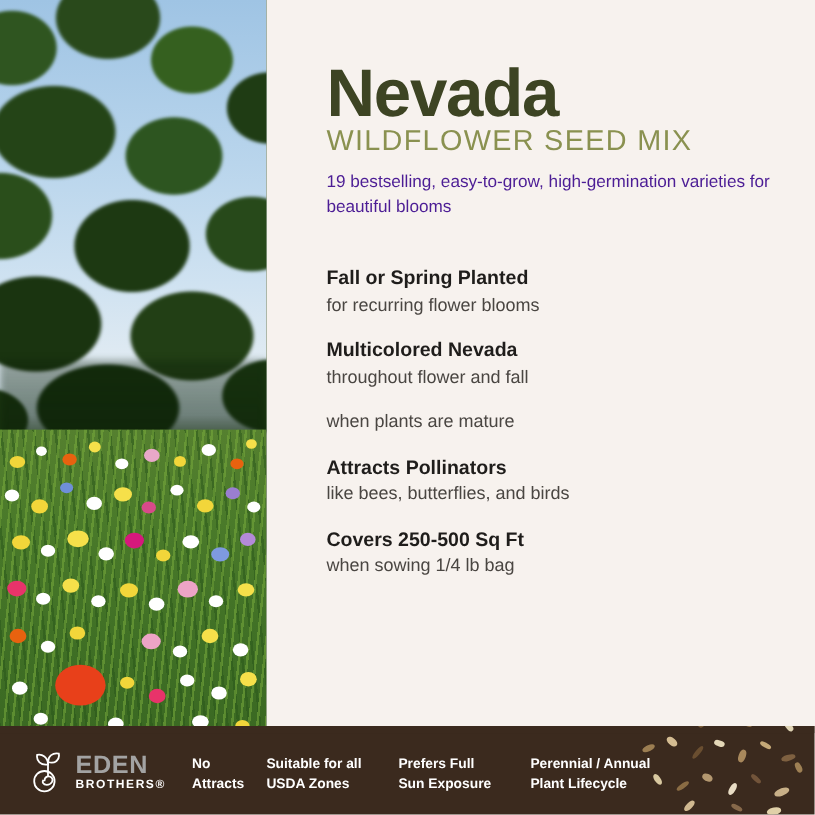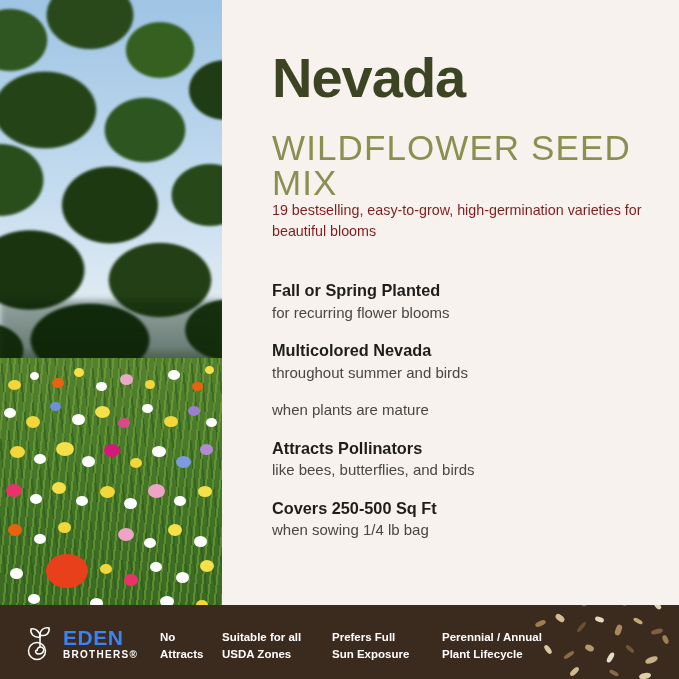--- a/index.html
+++ b/index.html
@@ -41,30 +41,30 @@
       repeating-linear-gradient(84deg,rgba(40,85,25,.5) 0 2px,transparent 2px 9px);}
   .fl{position:absolute;border-radius:50%;filter:blur(.5px);}
   .seedpile{position:absolute;right:0;bottom:0;width:150px;height:118px;overflow:hidden;}
   .sd{position:absolute;border-radius:45%;}
 
   
   .footer{position:absolute;left:0;bottom:0;width:679px;height:74px;background:#3B2A1E;overflow:hidden;}
   .torn{position:absolute;left:0;top:-14px;width:679px;height:20px;}
   .logo{position:absolute;left:24px;top:20px;display:flex;align-items:center;gap:7px;}
   .logo-txt{display:flex;flex-direction:column;line-height:1;}
-  .logo-eden{color:#3b82f6;font-size:21px;font-weight:bold;letter-spacing:.5px;}
+  .logo-eden{color:#a3a3a3;font-size:21px;font-weight:bold;letter-spacing:.5px;}
   .logo-bro{color:#fff;font-size:10px;font-weight:bold;letter-spacing:1.3px;margin-top:2px;}
   .badges{position:absolute;left:160px;top:24px;display:flex;gap:0;}
   .badge{color:#fff;font-size:11.5px;font-weight:bold;line-height:1.45;white-space:pre-line;}
 
   
   .content{position:absolute;left:272px;top:16px;width:400px;}
   .title{margin-top:34px;font-size:56px;font-weight:bold;color:#3D4423;line-height:1;letter-spacing:-1px;}
-  .subtitle{margin-top:24px;font-size:35px;color:#8A9150;letter-spacing:1.1px;line-height:1;}
-  .desc{font-size:14.3px;color:#7f1d1d;line-height:1.45;}
+  .subtitle{margin-top:0;font-size:24px;color:#8A9150;letter-spacing:1.1px;line-height:1;}
+  .desc{margin-top:12px;font-size:14.3px;color:#4c1d95;line-height:1.45;}
   .features{margin-top:39px;}
   .feature{margin-bottom:18px;}
   .f-head{font-size:16.3px;font-weight:bold;color:#1F1D1B;line-height:1.25;}
   .f-sub{font-size:15px;color:#4A4642;line-height:1.3;margin-top:2px;}
 </style>
 </head>
 <body>
 
 <div class="card">
 
@@ -139,21 +139,21 @@
     <div class="title">Nevada</div>
     <div class="subtitle">WILDFLOWER SEED MIX</div>
     <div class="desc">19 bestselling, easy-to-grow, high-germination varieties for beautiful blooms</div>
     <div class="features" id="feature-list">
         <div class="feature">
           <div class="f-head">Fall or Spring Planted</div>
           <div class="f-sub">for recurring flower blooms</div>
         </div>
         <div class="feature">
           <div class="f-head">Multicolored Nevada</div>
-          <div class="f-sub">throughout summer and birds</div>
+          <div class="f-sub">throughout flower and fall</div>
         </div>
         <div class="feature">
           <div class="f-sub">when plants are mature</div>
         </div>
         <div class="feature">
           <div class="f-head">Attracts Pollinators</div>
           <div class="f-sub">like bees, butterflies, and birds</div>
         </div>
         <div class="feature">
           <div class="f-head">Covers 250-500 Sq Ft</div>

